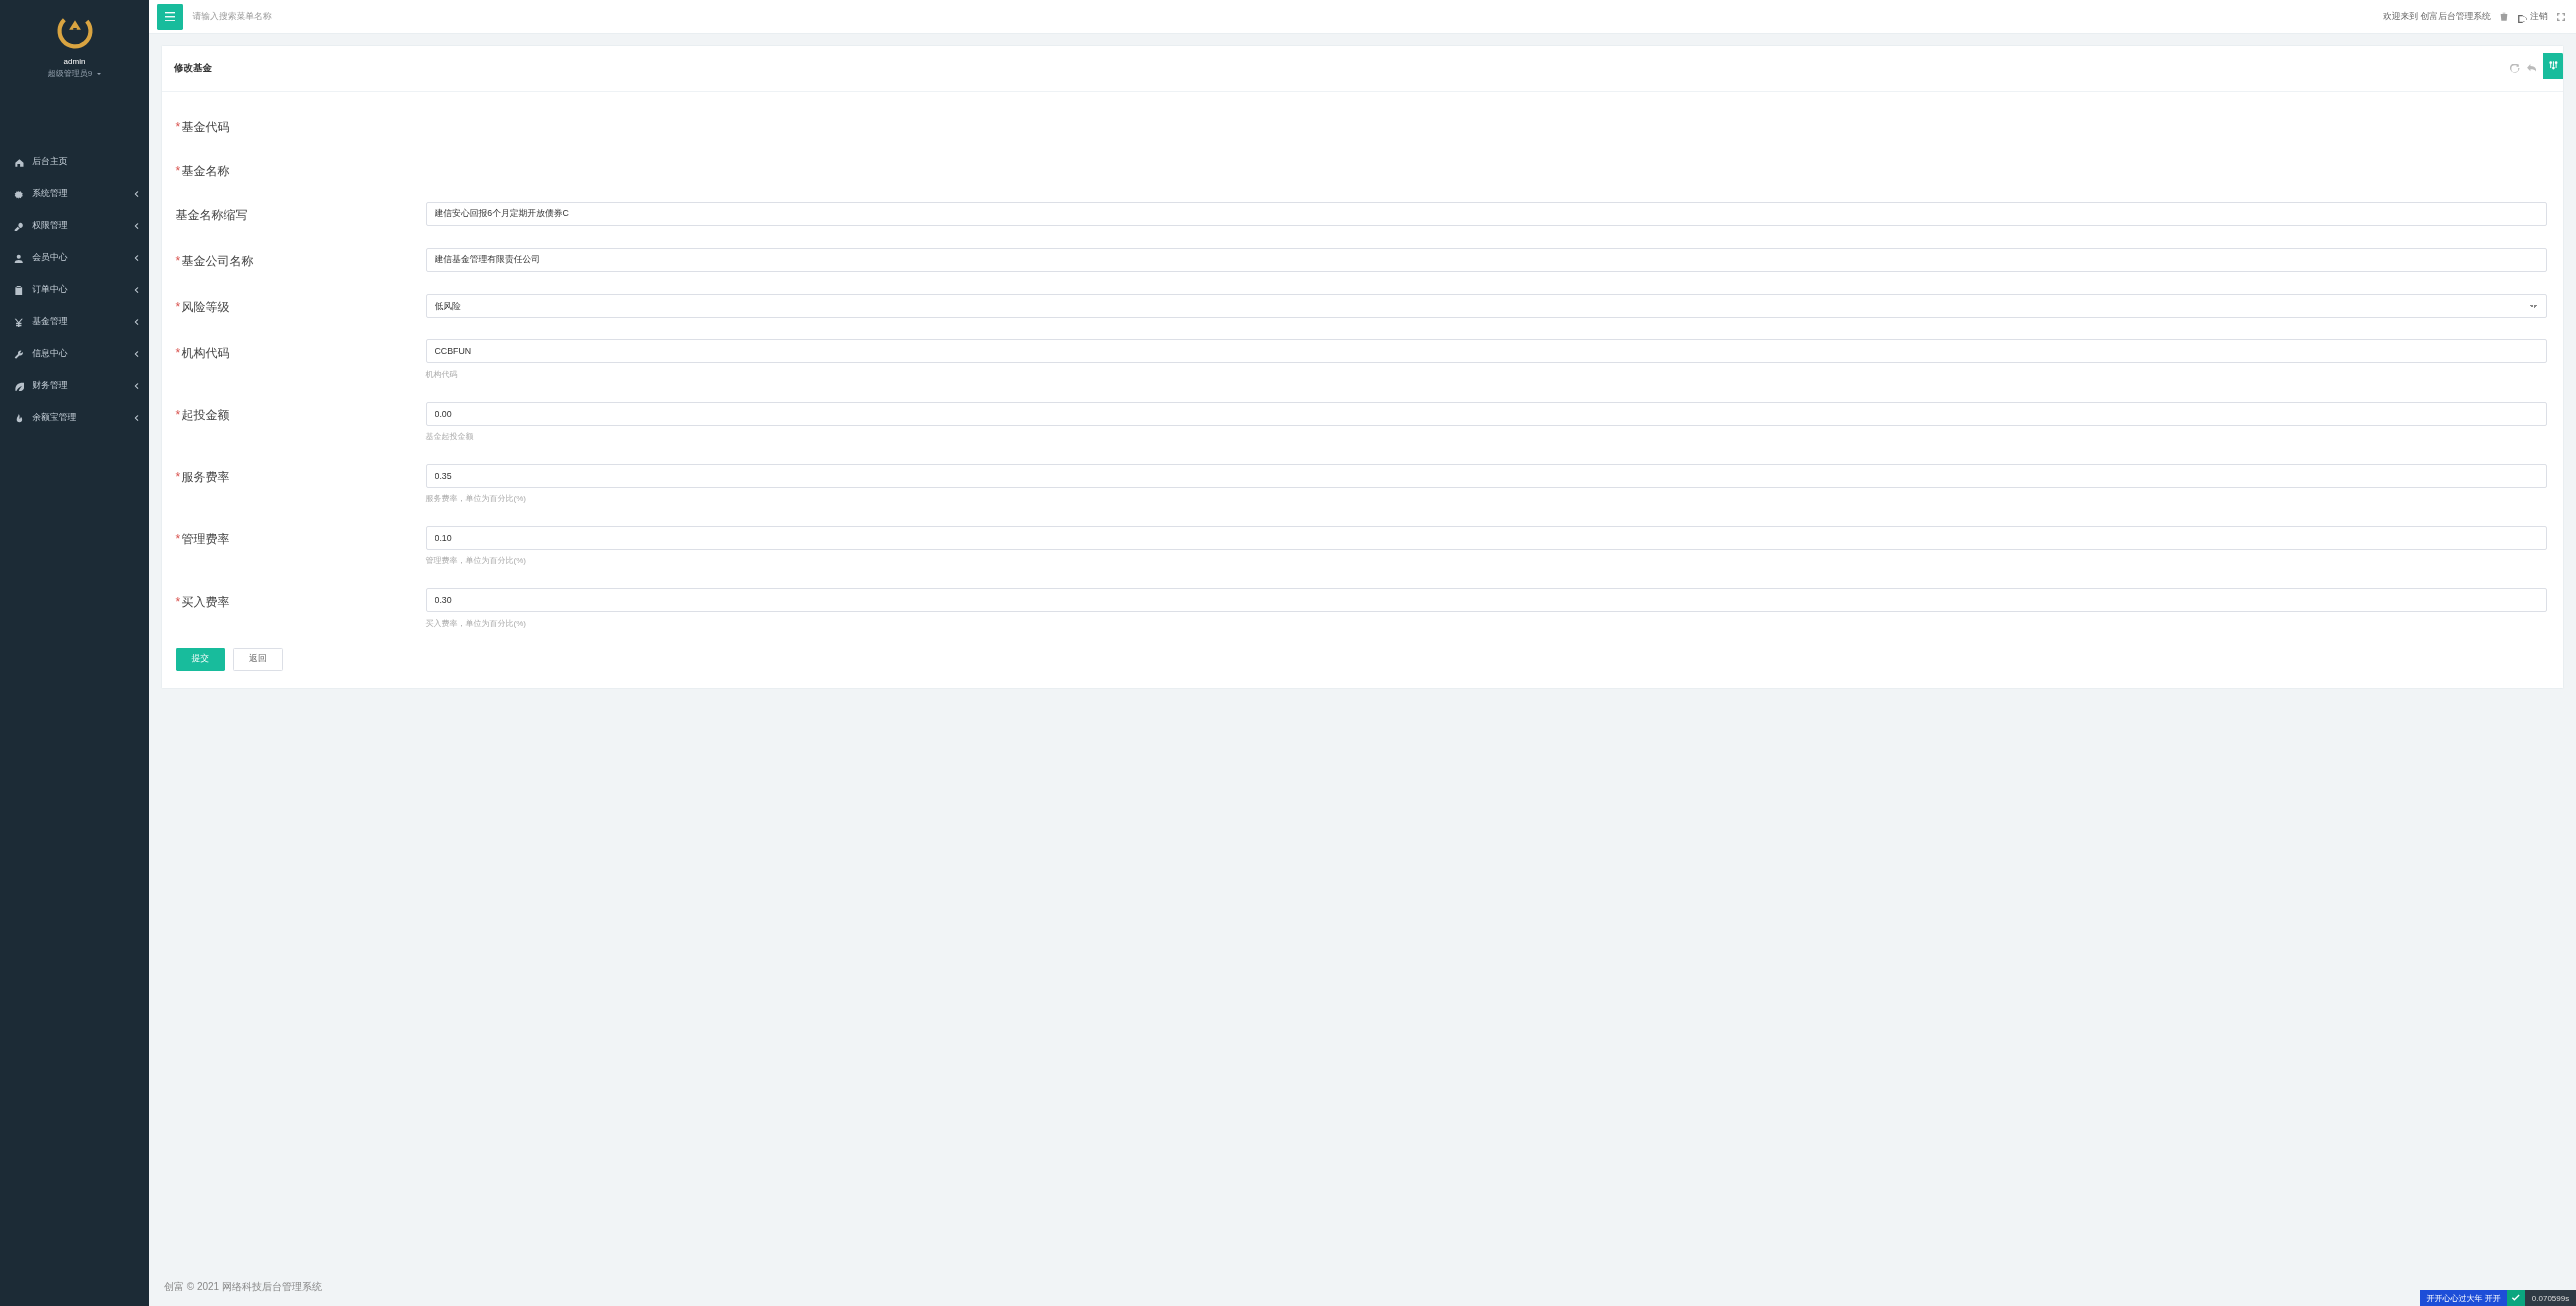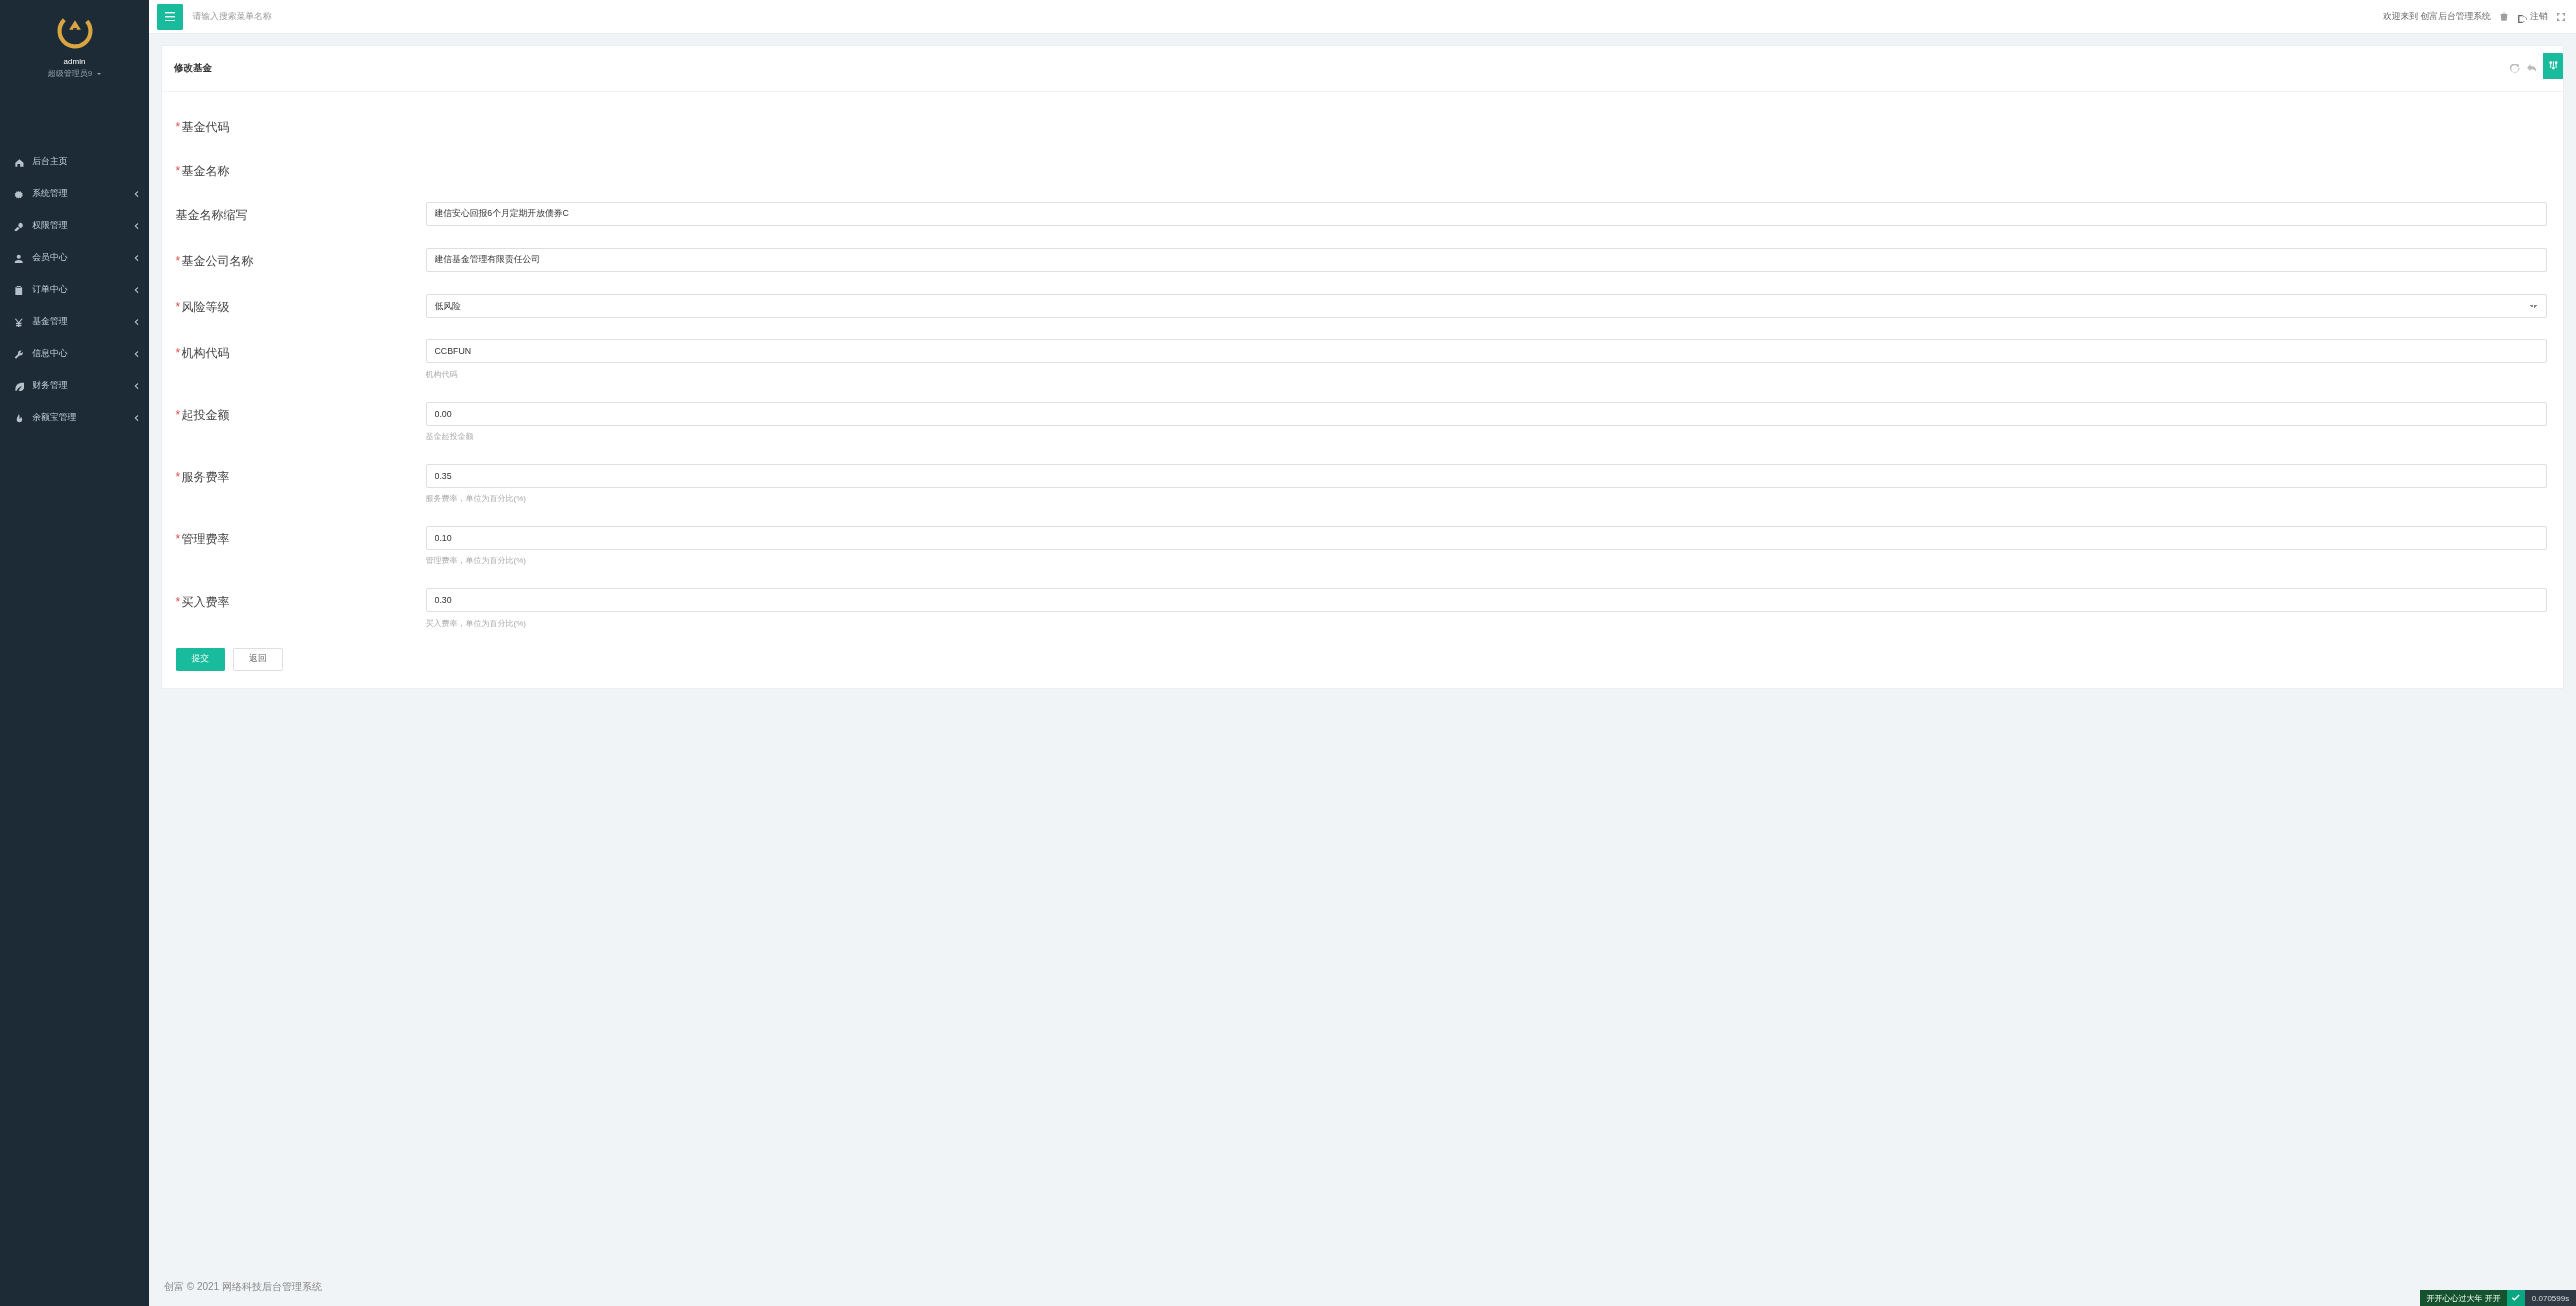--- a/index.html
+++ b/index.html
@@ -43,21 +43,21 @@
     .form-control[disabled] { background:#eef1f4; color:#555; cursor:not-allowed; }
     select.form-control { appearance:none; background-image:linear-gradient(45deg,transparent 50%,#888 50%),linear-gradient(135deg,#888 50%,transparent 50%); background-position:calc(100% - 12px) 10.8px,calc(100% - 8.8px) 10.8px; background-size:3.4px 3.4px; background-repeat:no-repeat; }
     .help-text { font-size:8px; color:#aaa; margin-top:5.4px; }
     .actions { display:flex; gap:8px; padding-top:4px; }
     .btn { height:23px; padding:0 15px; border-radius:1.4px; font-size:8.8px; cursor:pointer; border:0.7px solid transparent; }
     .btn-primary { background:#18bc9c; color:#fff; }
     .btn-default { background:#fff; color:#666; border-color:#dcdfe6; }
 
     .footer { padding:12px 15px; color:#888; font-size:10px; }
     .statusbar { position:fixed; right:0; bottom:0; display:flex; align-items:center; height:16px; font-size:8px; }
-    .statusbar .marquee { background:#14532d; color:#fff; padding:0 6.8px; height:100%; display:flex; align-items:center; max-width:108px; overflow:hidden; white-space:nowrap; }
+    .statusbar .marquee { background:#1d4ed8; color:#fff; padding:0 6.8px; height:100%; display:flex; align-items:center; max-width:108px; overflow:hidden; white-space:nowrap; }
     .statusbar .check { background:#0aa67f; color:#fff; width:17.6px; height:100%; display:flex; align-items:center; justify-content:center; }
     .statusbar .timing { background:#2f3a44; color:#ddd; padding:0 6.8px; height:100%; display:flex; align-items:center; }
 
     svg { display:block; }
   </style>
 </head>
 <body>
 
 <div class="sidebar">
   <div class="side-header">

